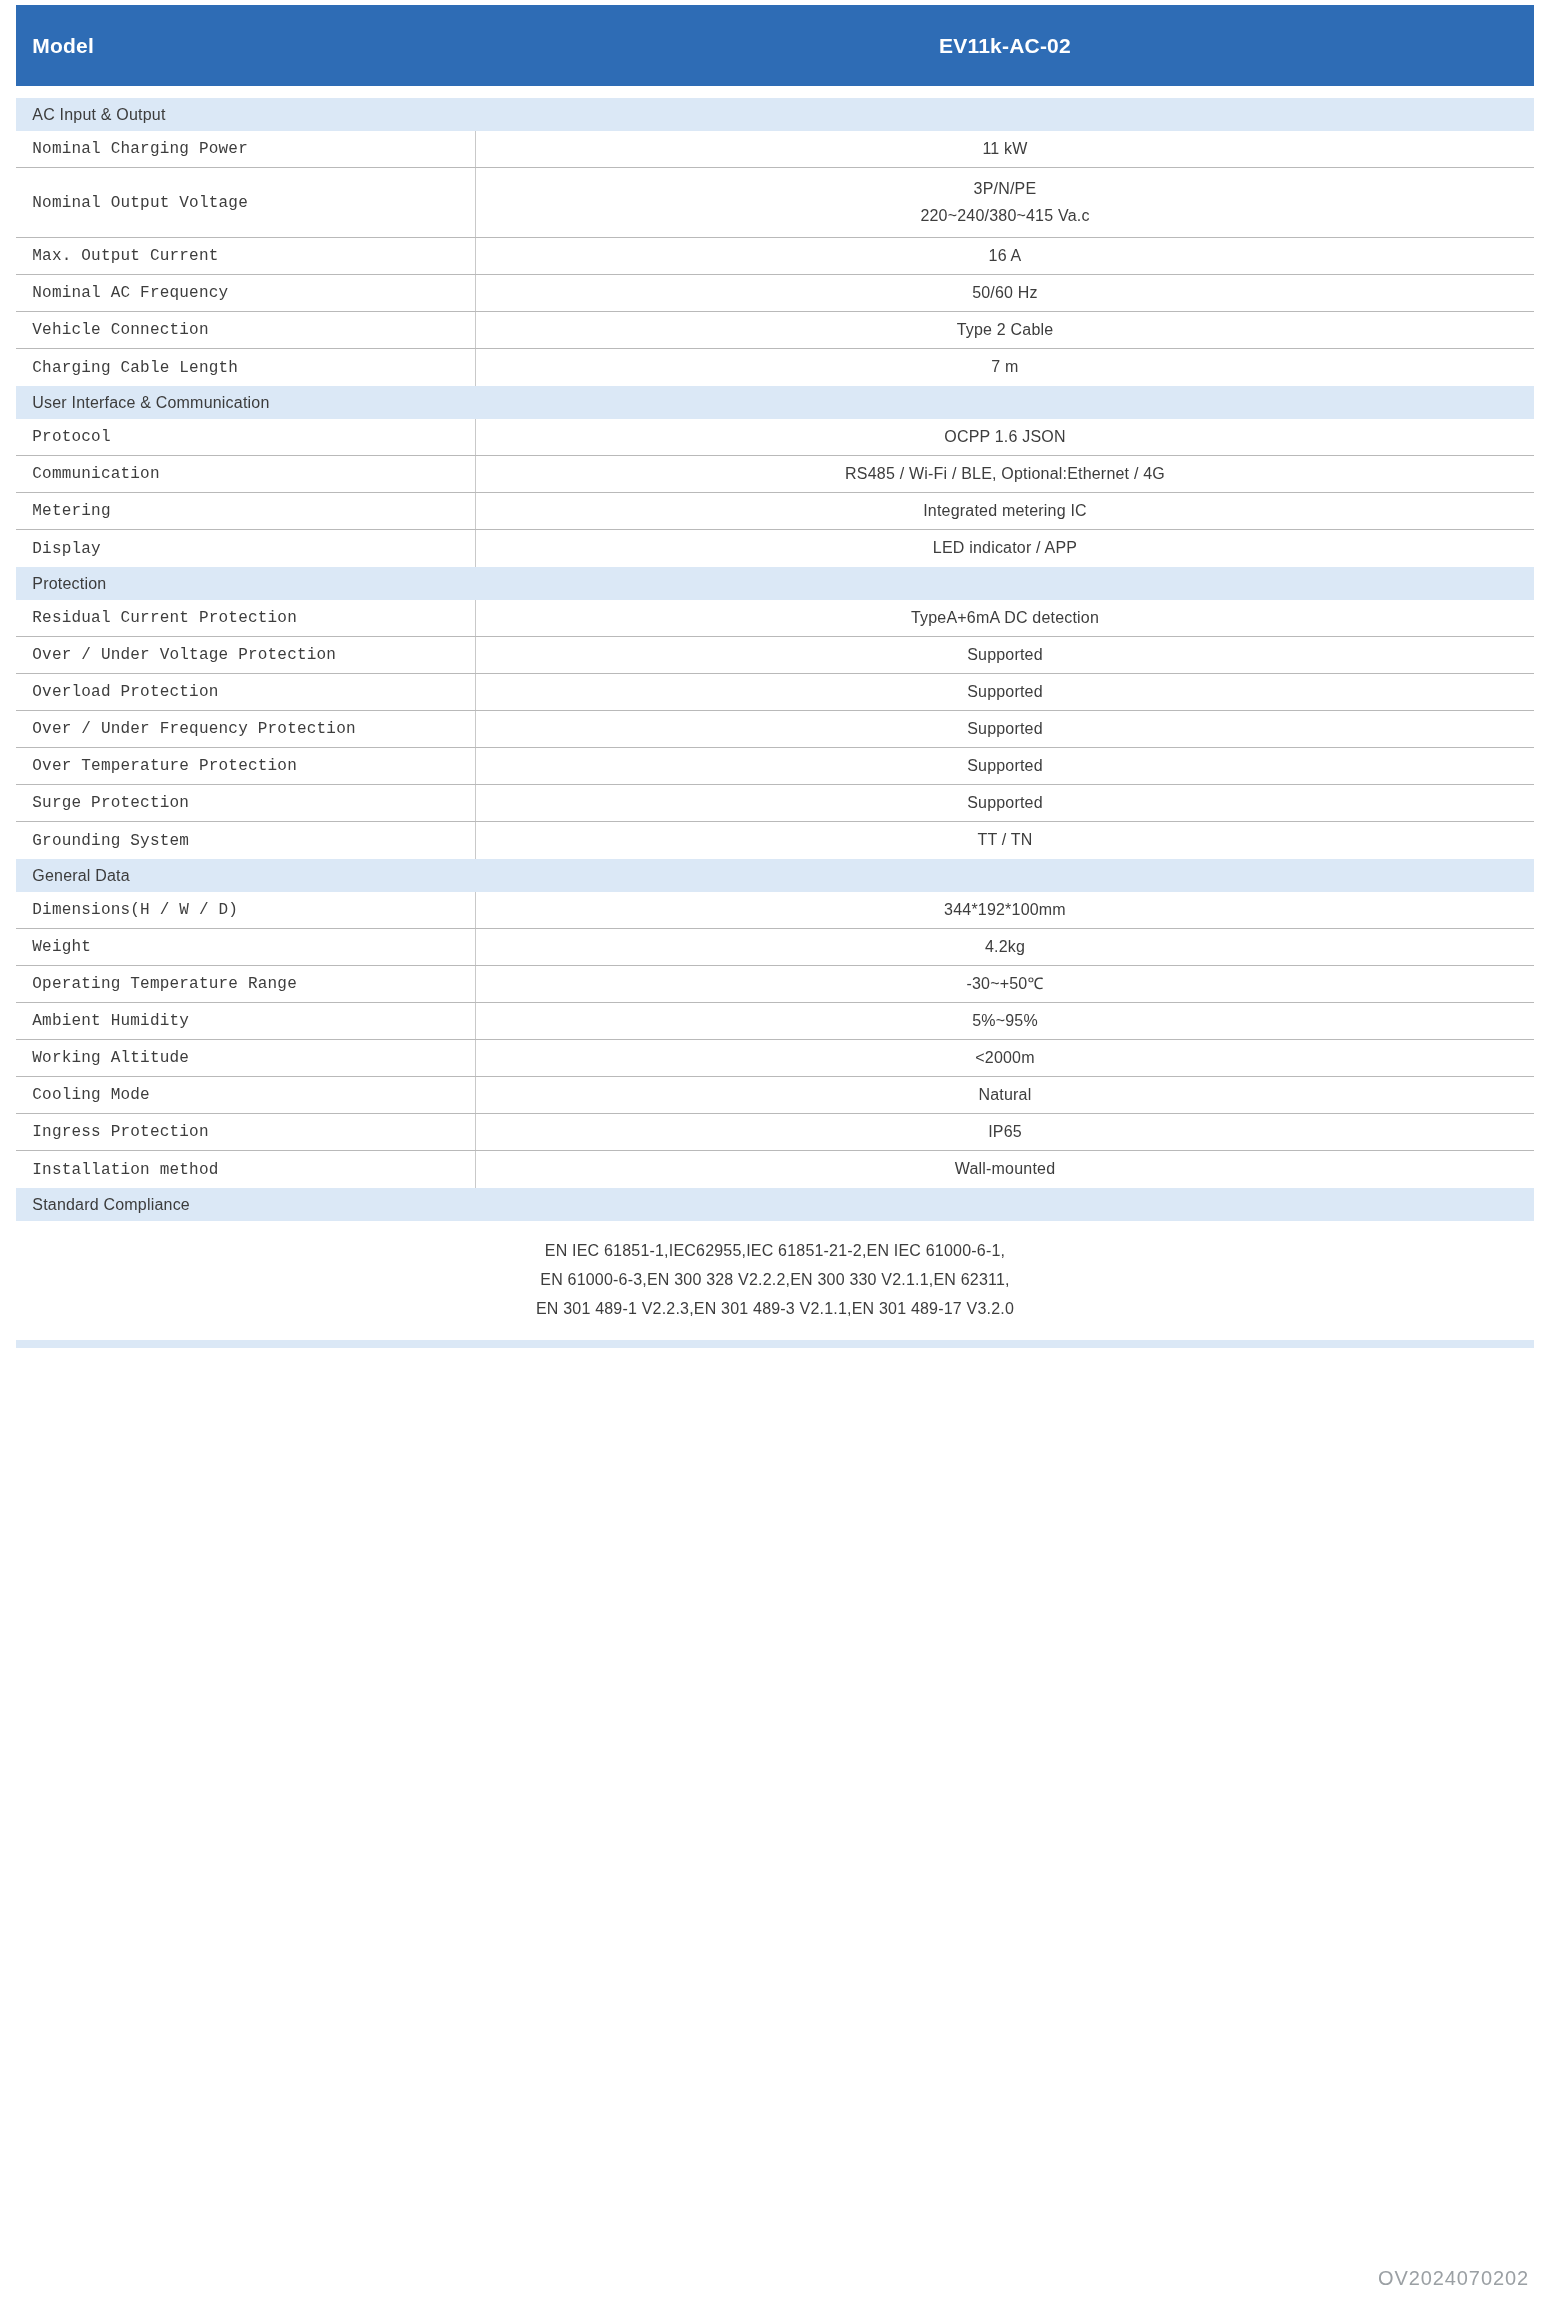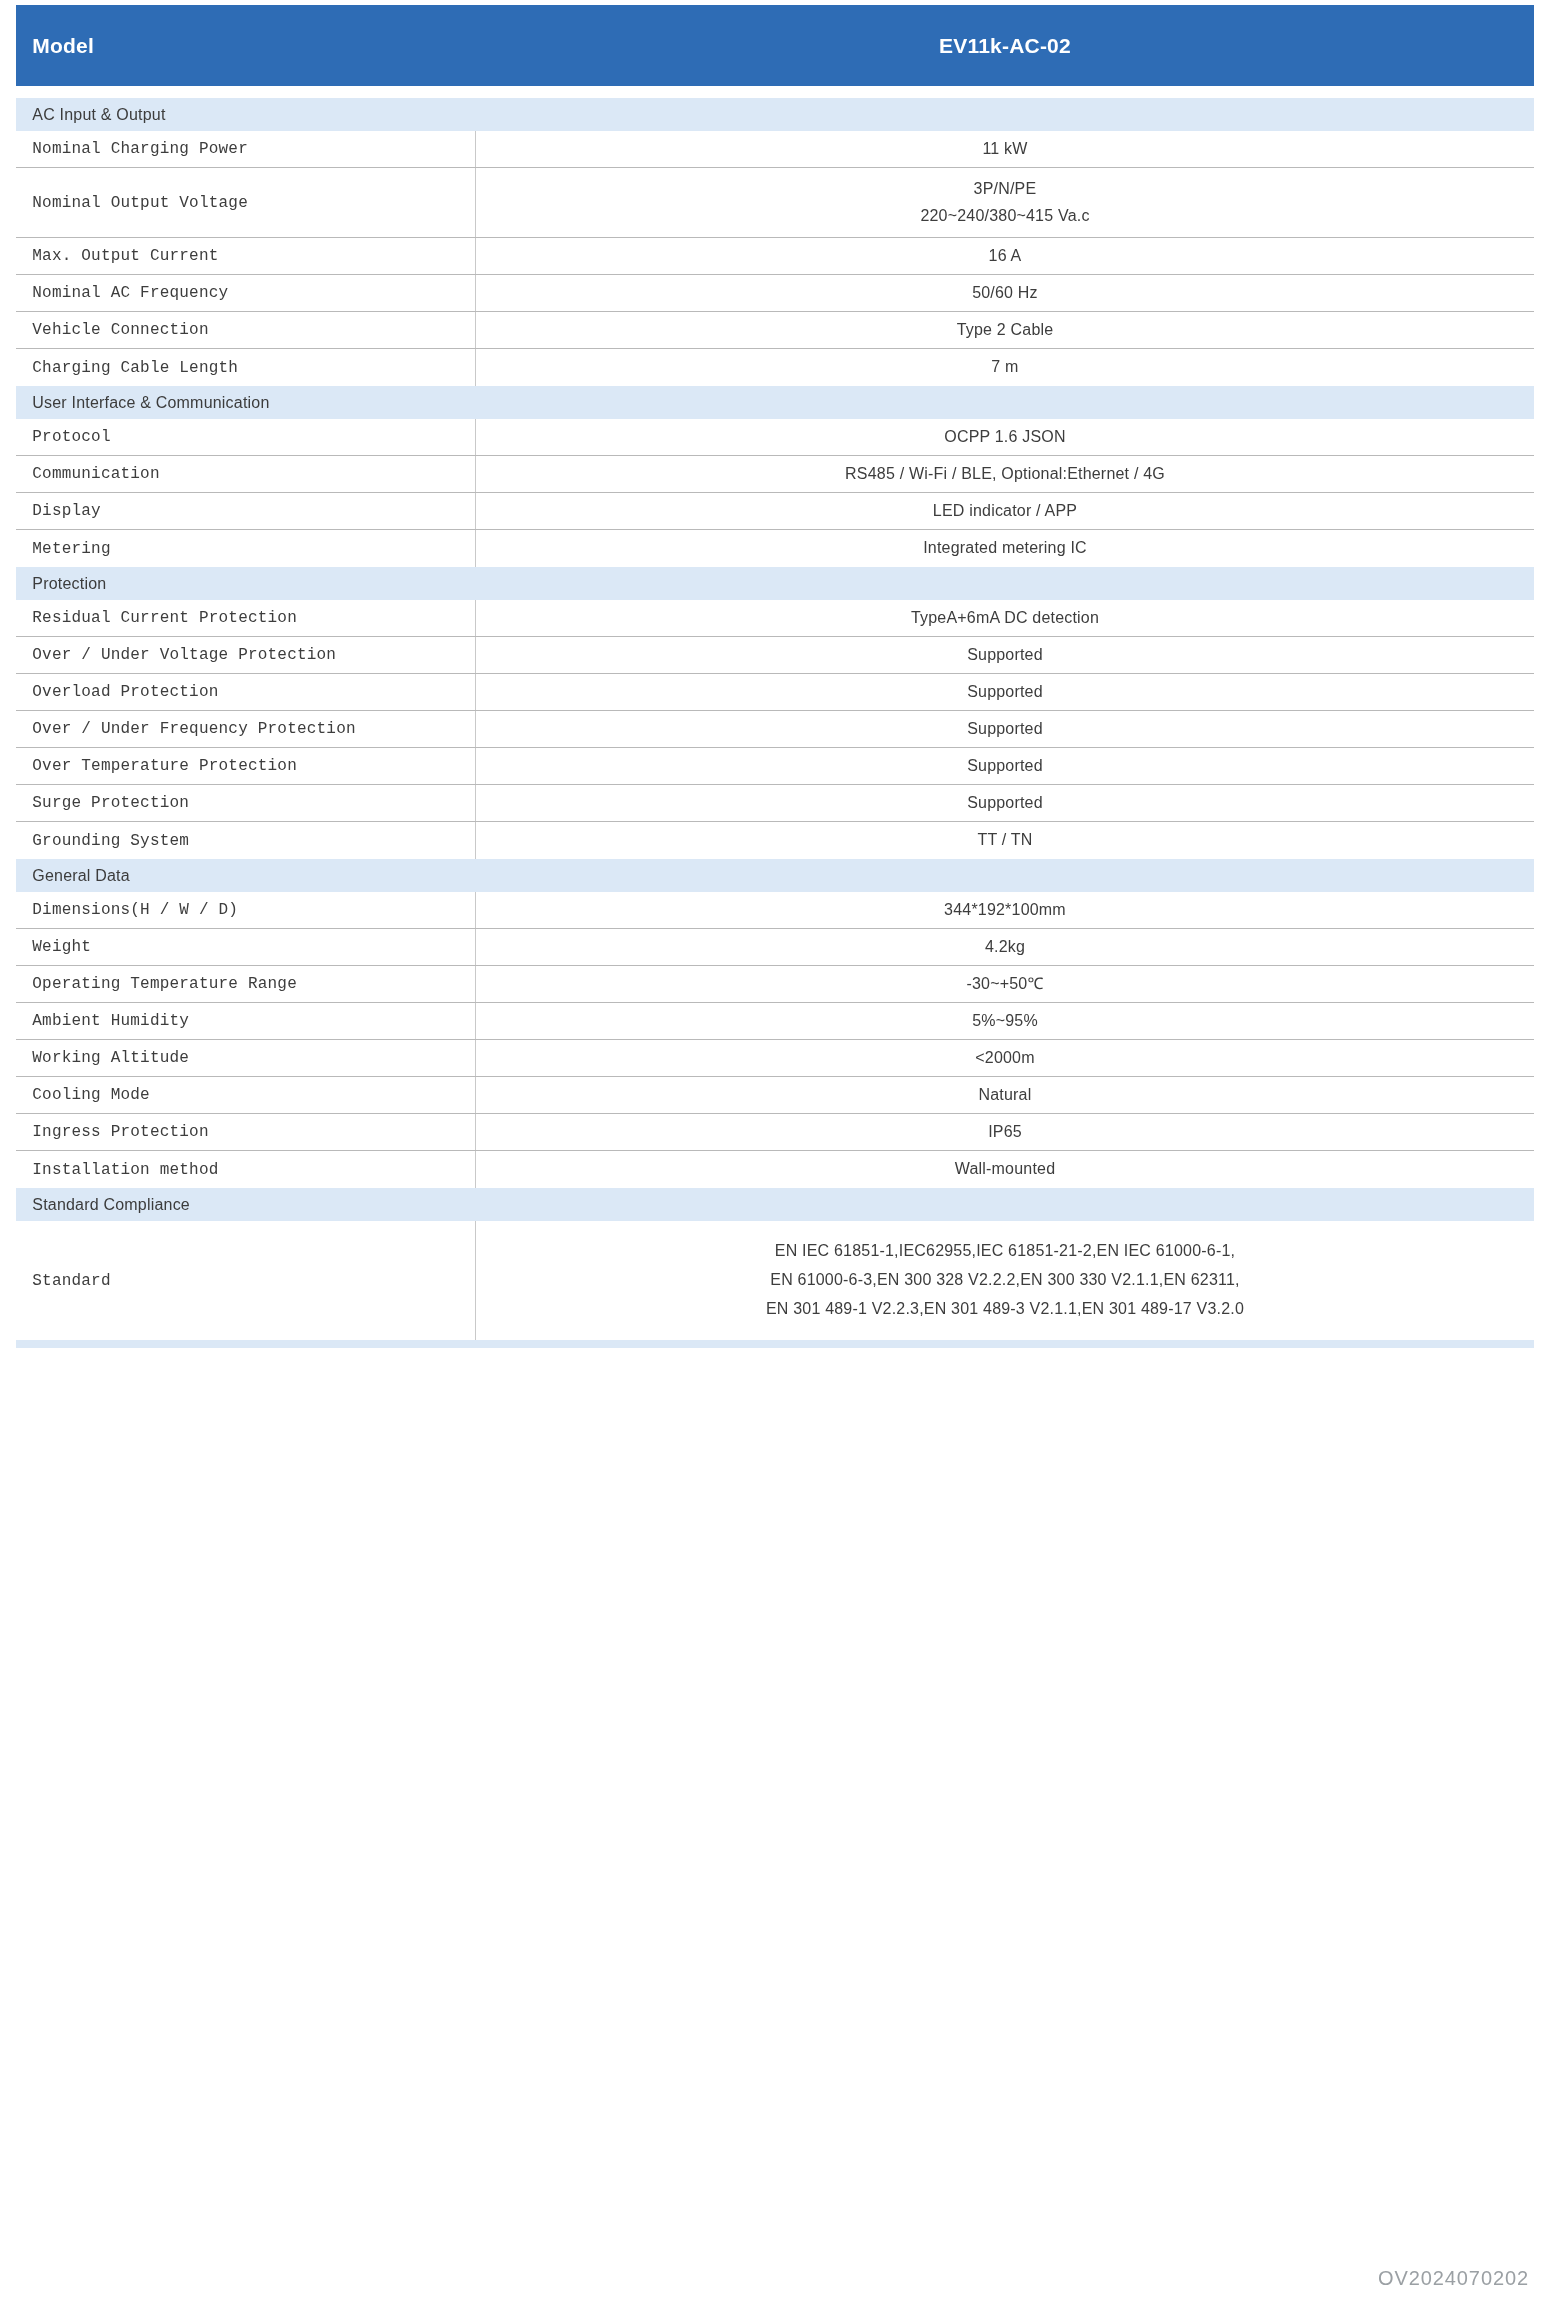--- a/index.html
+++ b/index.html
@@ -154,28 +154,28 @@
     <div class="cell label">Protocol</div>
     <div class="cell value">OCPP 1.6 JSON</div>
   </div>
 
   <div class="spec-row">
     <div class="cell label">Communication</div>
     <div class="cell value">RS485 / Wi-Fi / BLE, Optional:Ethernet / 4G</div>
   </div>
 
   <div class="spec-row">
+    <div class="cell label">Metering</div>
+    <div class="cell value">Integrated metering IC</div>
+  </div>
+
+  <div class="spec-row">
     <div class="cell label">Display</div>
     <div class="cell value">LED indicator / APP</div>
   </div>
-
-  <div class="spec-row">
-    <div class="cell label">Metering</div>
-    <div class="cell value">Integrated metering IC</div>
-  </div>
 </div>
   </section>
 
   <section class="spec-section">
     <div class="section-band">Protection</div>
     <div class="section-rows">
   <div class="spec-row">
     <div class="cell label">Residual Current Protection</div>
     <div class="cell value">TypeA+6mA DC detection</div>
   </div>
@@ -254,21 +254,20 @@
     <div class="cell label">Installation method</div>
     <div class="cell value">Wall-mounted</div>
   </div>
 </div>
   </section>
 
   <section class="spec-section">
     <div class="section-band">Standard Compliance</div>
     <div class="section-rows">
   <div class="spec-row row-xl">
-    <div class="cell label">Standard</div>
     <div class="cell value">EN IEC 61851-1,IEC62955,IEC 61851-21-2,EN IEC 61000-6-1,
 EN 61000-6-3,EN 300 328 V2.2.2,EN 300 330 V2.1.1,EN 62311,
 EN 301 489-1 V2.2.3,EN 301 489-3 V2.1.1,EN 301 489-17 V3.2.0</div>
   </div>
 </div>
   </section>
 </div>
 
   <div class="bottom-strip"></div>
 </div>

